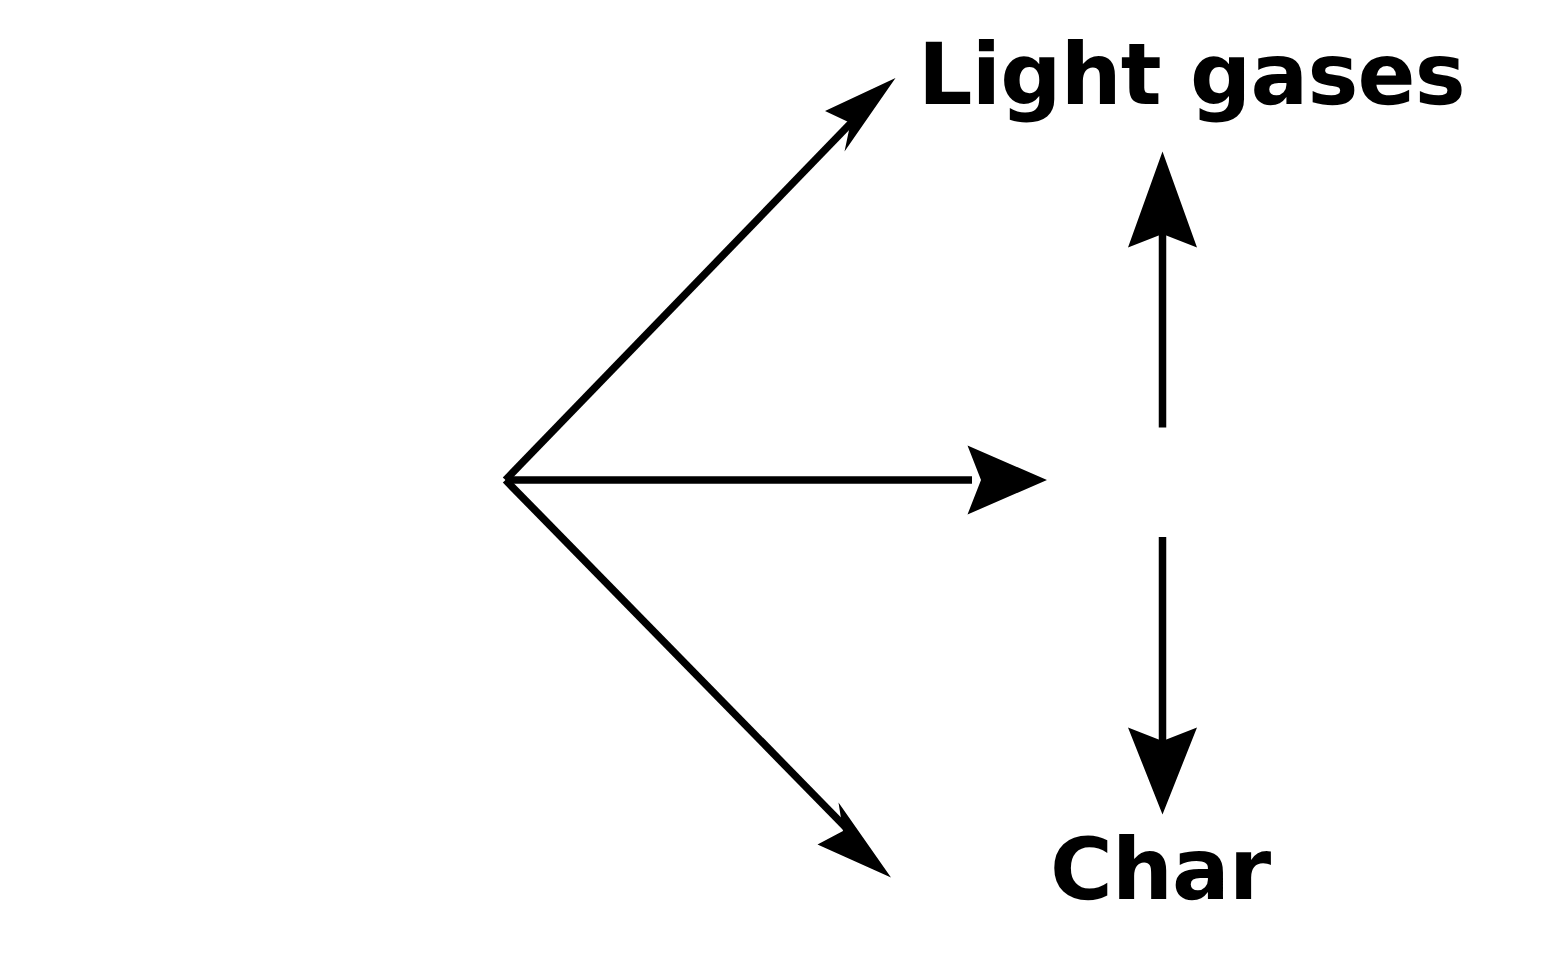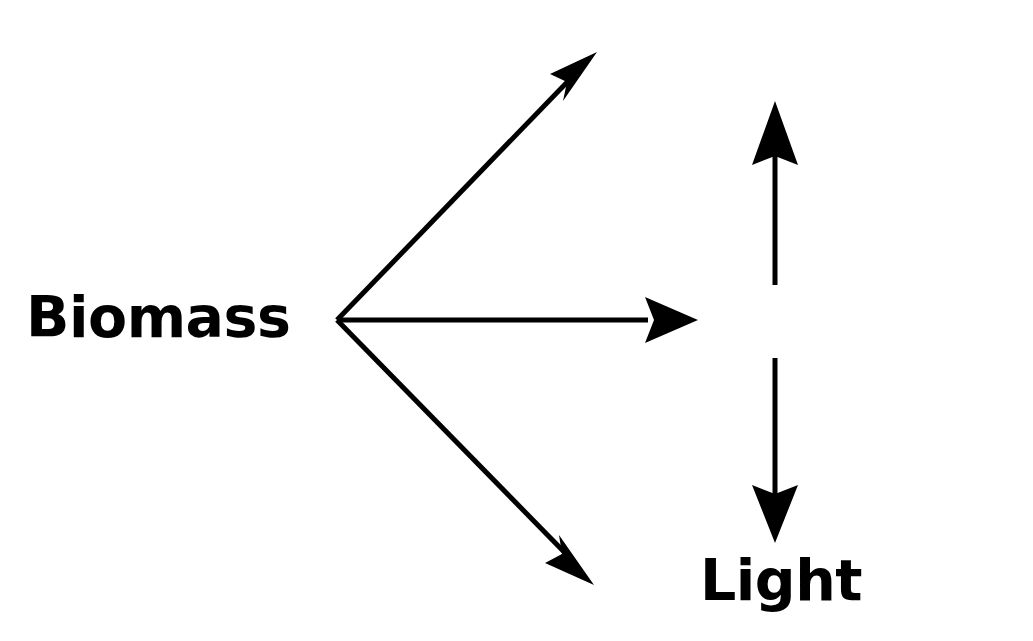--- a/index.html
+++ b/index.html
@@ -92,19 +92,19 @@
     </g>
 
     <g>
       <line x1="775" y1="358" x2="775" y2="500" stroke="#000000" stroke-width="5" stroke-linecap="butt"></line>
 
       <path d="M 775 543 L 752 485 L 775 494 L 798 485 Z" fill="#000000"></path>
     </g>
 
   </svg>
 
-  <div class="node-label" id="node-biomass">Biomass</div>
+
+  <div class="node-label" id="node-light-gases">Light gases</div>
 
 
-
-  <div class="node-label" id="node-char">Light</div>
+  <div class="node-label" id="node-char">Char</div>
 
 </div>
 
 </body></html>

